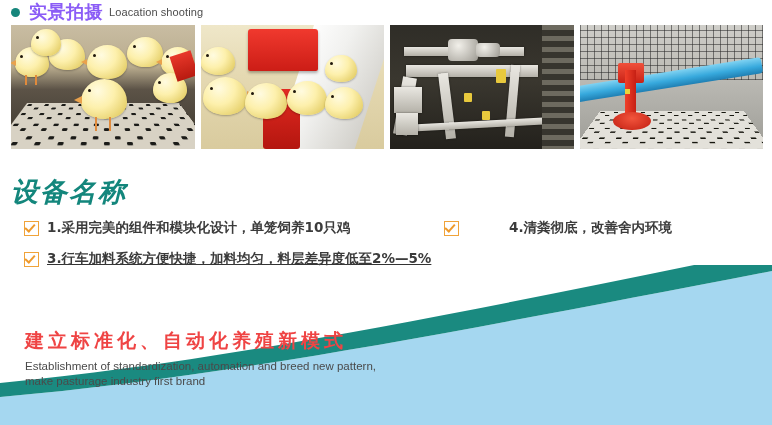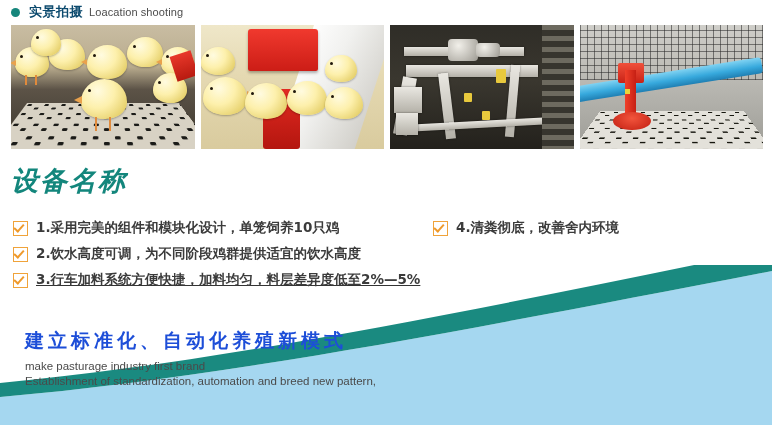--- a/index.html
+++ b/index.html
@@ -40,23 +40,23 @@
   }
   .sec-dot {
     width: 9px;
     height: 9px;
     border-radius: 50%;
     background: #16867c;
     margin-right: 9px;
     flex: none;
   }
   .sec-cn {
-    font-size: 13px;
+    font-size: 18px;
     font-weight: bold;
-    color: #0c4a6e;
+    color: #8b5cf6;
     letter-spacing: 0.5px;
     font-family: "DejaVu Sans", "Liberation Sans", sans-serif;
   }
   .sec-en {
     font-size: 11px;
     color: #4c4c4c;
     margin-left: 6px;
     letter-spacing: 0.1px;
   }
 
@@ -190,21 +190,21 @@
     position: absolute; left: 18%; top: 70%;
     width: 21%; height: 15%;
     background: radial-gradient(ellipse at 50% 35%, #f2543c 0%, #c21f12 100%);
     border-radius: 50%;
   }
 
   
   .name-row {
     position: absolute;
     left: 11px;
-    top: 161px;
+    top: 172px;
     height: 40px;
     display: flex;
     align-items: center;
     z-index: 3;
   }
   .name-label {
     font-size: 27px;
     font-weight: bold;
     font-style: italic;
     color: #13867c;
@@ -221,36 +221,36 @@
     border-radius: 20px;
     padding: 7px 17px 8px;
     letter-spacing: 0px;
     white-space: nowrap;
     font-family: "DejaVu Sans", "Liberation Sans", sans-serif;
   }
 
   
   .features {
     position: absolute;
-    left: 13px;
+    left: 24px;
     top: 217px;
     width: 746px;
     z-index: 3;
   }
   .feat-row {
     display: flex;
     align-items: flex-start;
     margin-bottom: 5px;
   }
   .feat-col {
     display: flex;
     align-items: flex-start;
   }
   .feat-col.left  { width: 420px; flex: none; }
-  .feat-col.right { flex: 1; }
+  .feat-col.right { flex: 1; gap: 42px; }
   .chk {
     width: 13px; height: 13px;
     flex: none;
     border: 1.4px solid #f0a33a;
     position: relative;
     margin-top: 4px;
     margin-right: 8px;
     background: #fff;
   }
   .chk::after {
@@ -274,21 +274,21 @@
   
   .slogan {
     position: absolute;
     left: 25px;
     top: 328px;
     z-index: 3;
   }
   .slogan-cn {
     font-size: 19px;
     font-weight: bold;
-    color: #1d4ed8;
+    color: #ef4444;
     letter-spacing: 4px;
     font-family: Liberation Serif, serif;
     white-space: nowrap;
   }
   .slogan-en {
     margin-top: 5px;
     font-size: 11.5px;
     color: #4a4a4a;
     line-height: 15px;
     white-space: nowrap;
@@ -389,34 +389,30 @@
       <span class="chk"></span>
       <span class="feat-text">1.采用完美的组件和模块化设计，单笼饲养10只鸡</span>
     </div>
     <div class="feat-col right">
       <span class="chk"></span>
       <span class="feat-text">4.清粪彻底，改善舍内环境</span>
     </div>
   </div>
 
   <div class="feat-row">
-    <div class="feat-col left">
-      <span class="chk"></span>
-      <span class="feat-text">2.饮水高度可调，为不同阶段鸡群提供适宜的饮水高度</span>
-    </div>
   </div>
 
   <div class="feat-row">
     <div class="feat-col left" style="width:auto;text-decoration:underline;">
       <span class="chk"></span>
       <span class="feat-text">3.行车加料系统方便快捷，加料均匀，料层差异度低至2%—5%</span>
     </div>
   </div>
 
 </div>
 
 <div class="slogan">
   <div class="slogan-cn">建立标准化、自动化养殖新模式</div>
   <div class="slogan-en">
+    <div>Establishment of standardization, automation and breed new pattern,</div>
     <div>make pasturage industry first brand</div>
-    <div>Establishment of standardization, automation and breed new pattern,</div>
   </div>
 </div>
 
 </body></html>

